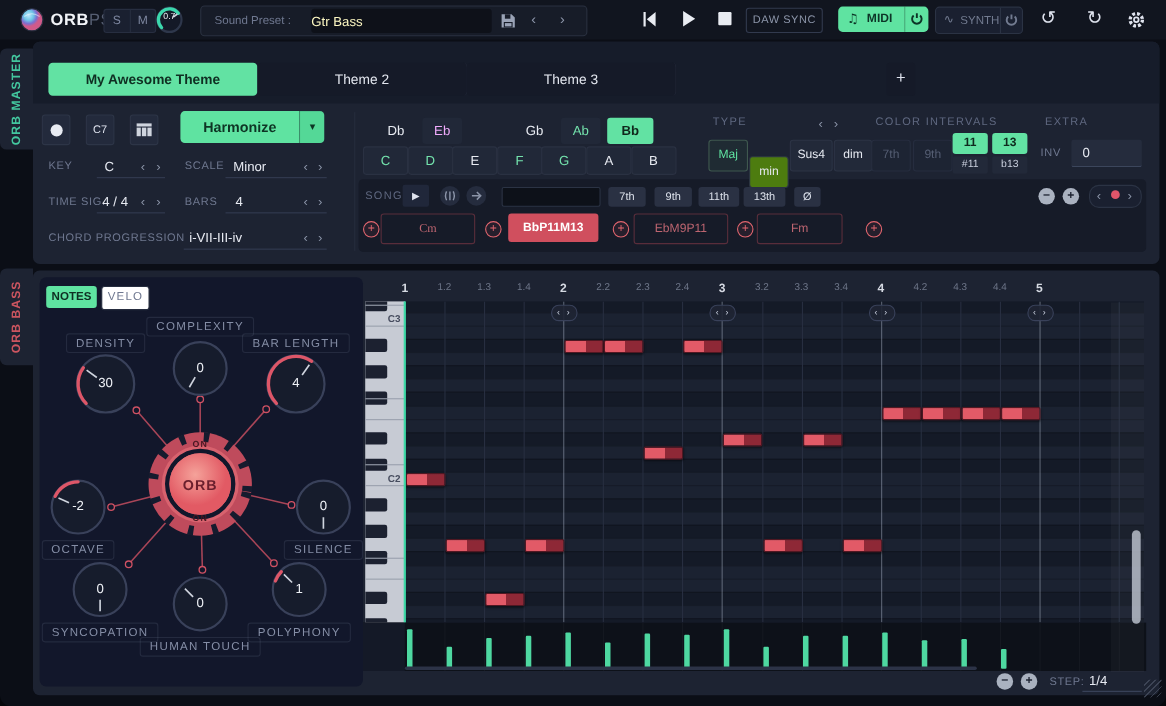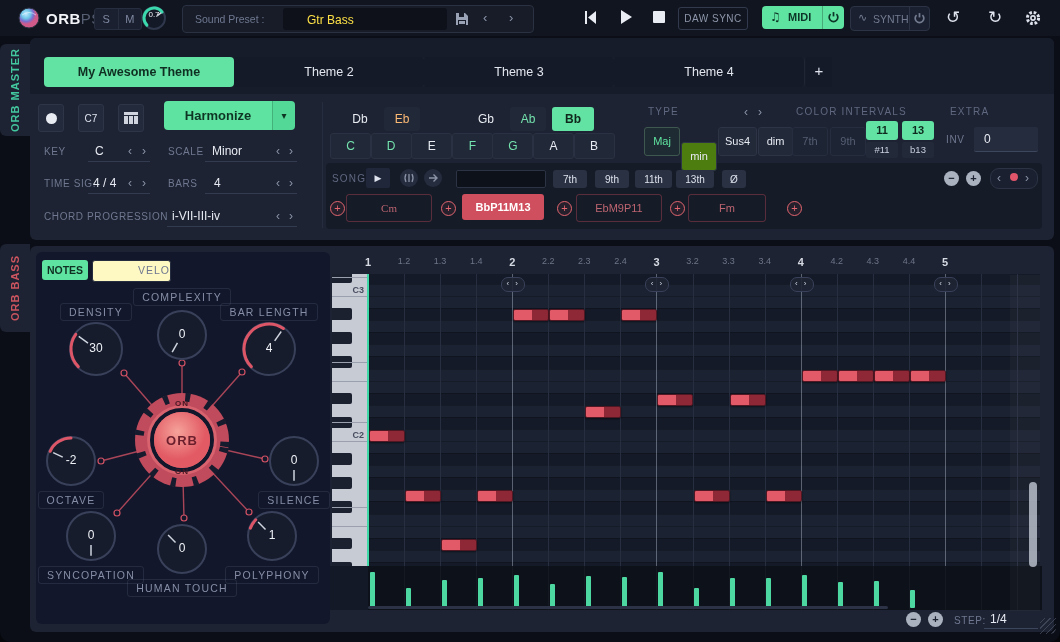--- a/index.html
+++ b/index.html
@@ -68,21 +68,21 @@
 
   <div class="abs" style="left:94px;top:8px;width:46px;height:20px;background:#1a2030;border:1px solid #272e40;border-radius:3px;display:flex;">
     <div style="flex:1;text-align:center;line-height:20px;font-size:11px;color:#7e87a0;">S</div>
     <div style="width:1px;background:#272e40;"></div>
     <div style="flex:1;text-align:center;line-height:20px;font-size:11px;color:#7e87a0;">M</div>
   </div>
 
   <div class="abs" style="left:182px;top:5px;width:350px;height:26px;background:#171c28;border:1px solid #2a3140;border-radius:4px;">
     <div class="abs" style="left:12px;top:7px;font-size:10.5px;color:#6f7890;">Sound Preset :</div>
     <div class="abs" style="left:100px;top:2px;width:164px;height:22px;background:#0e1119;border-radius:3px;">
-      <div class="abs" style="left:24px;top:5px;font-size:12px;color:#fde047;">Gtr Bass</div>
+      <div class="abs" style="left:0;top:5px;font-size:12px;color:#fef9c3;">Gtr Bass</div>
     </div>
     <svg class="abs" style="left:272px;top:6px;" width="14" height="14" viewBox="0 0 14 14">
       <path d="M1 1 h9 l3 3 v9 h-12 z" fill="#9aa3b6"></path>
         <rect x="4" y="1" width="5" height="4" fill="#171c28"></rect>
         <rect x="3" y="8" width="8" height="5" fill="#171c28"></rect>
         <rect x="4" y="9" width="6" height="3" fill="#9aa3b6"></rect>
     </svg>
     <div class="abs chev" style="left:300px;top:7px;font-size:13px;">‹</div>
     <div class="abs chev" style="left:326px;top:7px;font-size:13px;">›</div>
   </div>
@@ -220,21 +220,21 @@
     <span class="abs chev" style="left:6px;top:4px;">‹</span>
     <span class="abs" style="left:19px;top:4px;width:8px;height:8px;border-radius:50%;background:#e0556a;"></span>
     <span class="abs chev" style="left:34px;top:4px;">›</span>
   </div>
   <div id="chord-row"></div>
 
   <div class="panel" style="left:30px;top:246px;width:1024px;height:386px;"></div>
   <div class="abs" style="left:36px;top:252px;width:294px;height:372px;background:#12172b;border-radius:6px;"></div>
 
   <div class="abs" style="left:42px;top:260px;width:46px;height:20px;background:#5fe3a1;border-radius:3px;text-align:center;line-height:20px;font-size:10.5px;font-weight:bold;color:#0f2f22;"><span>NOTES</span></div>
-  <div class="abs" style="left:92px;top:260px;width:42px;height:20px;background:#fef9c3;border:1px solid #262d3f;border-radius:3px;text-align:right;line-height:19px;font-size:10.5px;color:#6f7890;letter-spacing:1px;padding-left:35px;"><span>VELO</span></div>
+  <div class="abs" style="left:92px;top:260px;width:42px;height:20px;background:#ffffff;border:1px solid #262d3f;border-radius:3px;text-align:center;line-height:19px;font-size:10.5px;color:#6f7890;letter-spacing:1px;"><span>VELO</span></div>
 
   <svg id="spokes" class="abs" style="left:36px;top:252px;" width="294" height="372" viewBox="36 252 294 372">
       <line x1="182" y1="440" x2="124" y2="373" stroke="#cf5163" stroke-width="1.4" opacity="0.8"></line>
       <circle cx="124" cy="373" r="3" fill="#12172b" stroke="#cf5163" stroke-width="1.2"></circle>
       <line x1="182" y1="440" x2="182" y2="363" stroke="#cf5163" stroke-width="1.4" opacity="0.8"></line>
       <circle cx="182" cy="363" r="3" fill="#12172b" stroke="#cf5163" stroke-width="1.2"></circle>
       <line x1="182" y1="440" x2="242" y2="372" stroke="#cf5163" stroke-width="1.4" opacity="0.8"></line>
       <circle cx="242" cy="372" r="3" fill="#12172b" stroke="#cf5163" stroke-width="1.2"></circle>
       <line x1="182" y1="440" x2="101" y2="461" stroke="#cf5163" stroke-width="1.4" opacity="0.8"></line>
       <circle cx="101" cy="461" r="3" fill="#12172b" stroke="#cf5163" stroke-width="1.2"></circle>
@@ -407,24 +407,23 @@
   <div class="circle-btn" style="left:928px;top:612px;">+</div>
   <div class="lbl" style="left:954px;top:615px;">STEP:</div>
   <div class="val" style="left:990px;top:612px;">1/4</div>
   <div class="uline" style="left:984px;top:628px;width:54px;background:#3c455c;"></div>
 
   <div class="abs" style="left:1040px;top:618px;width:16px;height:16px;background:repeating-linear-gradient(135deg,transparent 0 3px,#4a5264 3px 4px);opacity:0.7;border-radius:0 0 6px 0;"></div>
 
 <div style="left: 44px; top: 57px; width: 190px; height: 30px; line-height: 30px; text-align: center; font-size: 12.5px; border-radius: 4px; position: absolute; background: rgb(98, 226, 163); color: rgb(15, 47, 34); font-weight: bold;">My Awesome Theme</div>
     <div style="left: 234px; top: 57px; width: 190px; height: 30px; line-height: 30px; text-align: center; font-size: 12.5px; border-radius: 4px; position: absolute; background: rgb(21, 26, 40); color: rgb(226, 230, 238); border-right: 1px solid rgb(32, 38, 54);">Theme 2</div>
     <div style="left: 424px; top: 57px; width: 190px; height: 30px; line-height: 30px; text-align: center; font-size: 12.5px; border-radius: 4px; position: absolute; background: rgb(21, 26, 40); color: rgb(226, 230, 238); border-right: 1px solid rgb(32, 38, 54);">Theme 3</div>
-    <div style="left: 614px; top: 57px; width: 190px; height: 30px; line-height: 30px; text-align: center; font-size: 12.5px; border-radius: 4px; position: absolute; background: rgb(21, 26, 40); color: rgb(226, 230, 238); border-right: 1px solid rgb(32, 38, 54);">Theme 4</div>
     <div style="left: 806px; top: 57px; width: 26px; height: 30px; line-height: 28px; text-align: center; background: rgb(21, 26, 40); color: rgb(223, 227, 238); font-size: 15px; border-radius: 3px; position: absolute;">+</div>
     <div class="notebtn" style="left: 342px; top: 107px; width: 36px; position: absolute; color: rgb(232, 235, 242);">Db</div>
-    <div class="notebtn" style="left: 384px; top: 107px; width: 36px; position: absolute; background: rgb(33, 40, 56); color: #fdba74;">Eb</div>
+    <div class="notebtn" style="left: 384px; top: 107px; width: 36px; position: absolute; background: rgb(33, 40, 56); color: #f0abfc;">Eb</div>
     <div class="notebtn" style="left: 468px; top: 107px; width: 36px; position: absolute; color: rgb(232, 235, 242);">Gb</div>
     <div class="notebtn" style="left: 510px; top: 107px; width: 36px; position: absolute; background: rgb(33, 40, 56); color: rgb(116, 227, 173);">Ab</div>
     <div class="notebtn" style="left: 552px; top: 107px; width: 42px; position: absolute; background: rgb(98, 226, 163); color: rgb(16, 40, 28); font-weight: bold;">Bb</div>
     <div class="notebtn" style="left: 330px; top: 133px; width: 39px; background: rgb(33, 40, 56); border: 1px solid rgb(42, 49, 66); position: absolute; color: rgb(116, 227, 173);">C</div>
     <div class="notebtn" style="left: 370.6px; top: 133px; width: 39px; background: rgb(33, 40, 56); border: 1px solid rgb(42, 49, 66); position: absolute; color: rgb(116, 227, 173);">D</div>
     <div class="notebtn" style="left: 411.2px; top: 133px; width: 39px; background: rgb(33, 40, 56); border: 1px solid rgb(42, 49, 66); position: absolute; color: rgb(232, 235, 242);">E</div>
     <div class="notebtn" style="left: 451.8px; top: 133px; width: 39px; background: rgb(33, 40, 56); border: 1px solid rgb(42, 49, 66); position: absolute; color: rgb(116, 227, 173);">F</div>
     <div class="notebtn" style="left: 492.4px; top: 133px; width: 39px; background: rgb(33, 40, 56); border: 1px solid rgb(42, 49, 66); position: absolute; color: rgb(116, 227, 173);">G</div>
     <div class="notebtn" style="left: 533px; top: 133px; width: 39px; background: rgb(33, 40, 56); border: 1px solid rgb(42, 49, 66); position: absolute; color: rgb(232, 235, 242);">A</div>
     <div class="notebtn" style="left: 573.6px; top: 133px; width: 39px; background: rgb(33, 40, 56); border: 1px solid rgb(42, 49, 66); position: absolute; color: rgb(232, 235, 242);">B</div>

